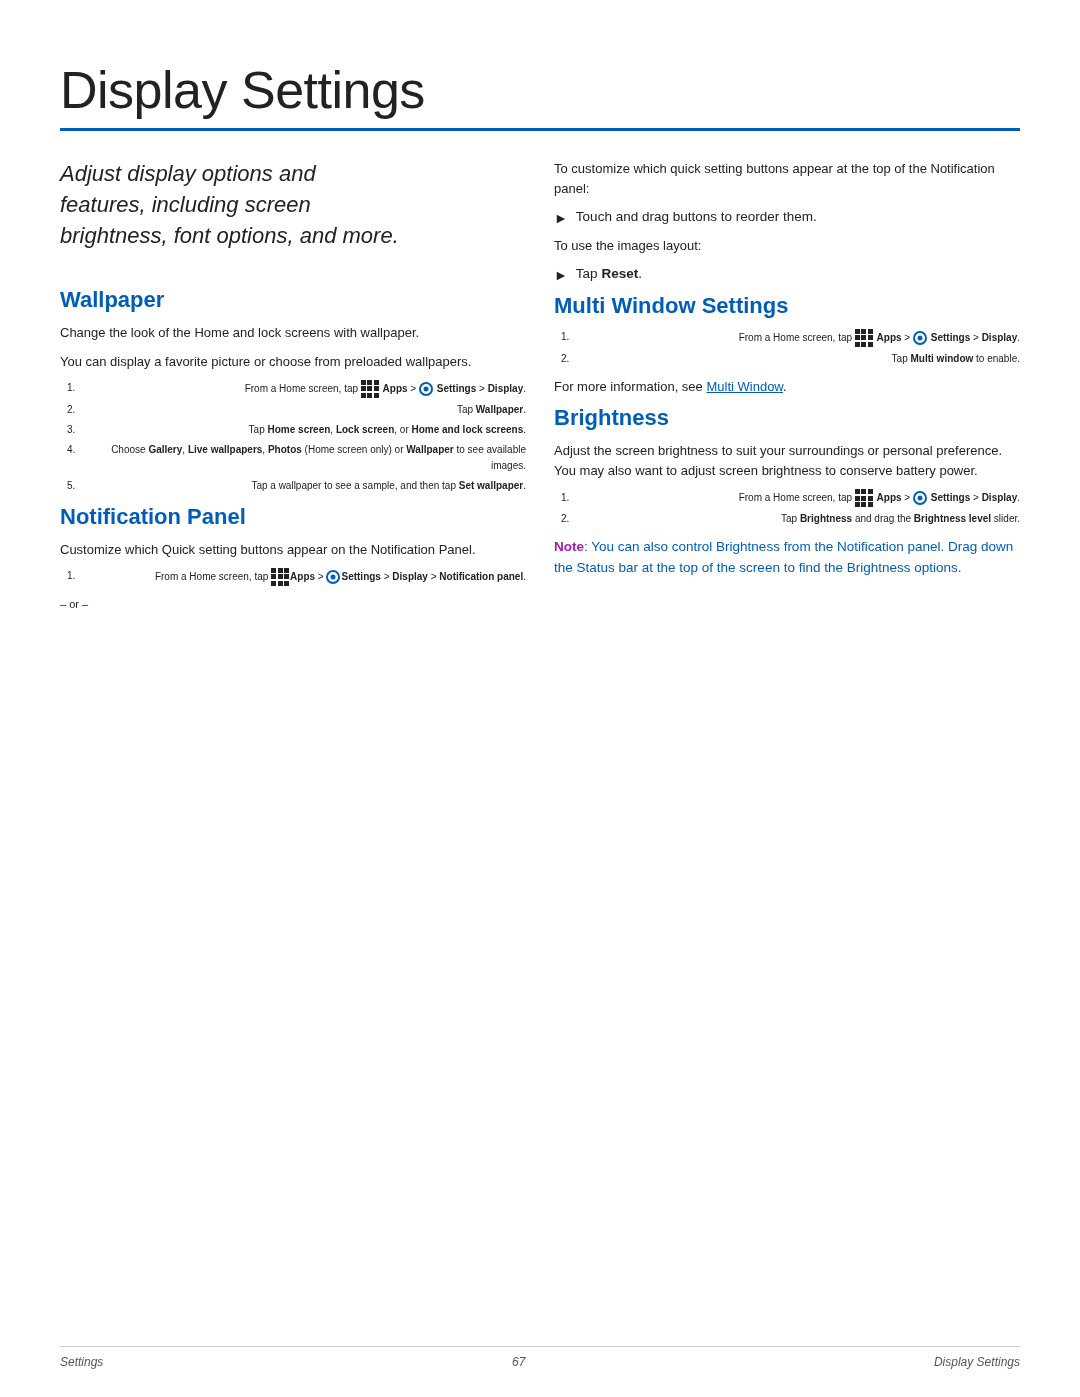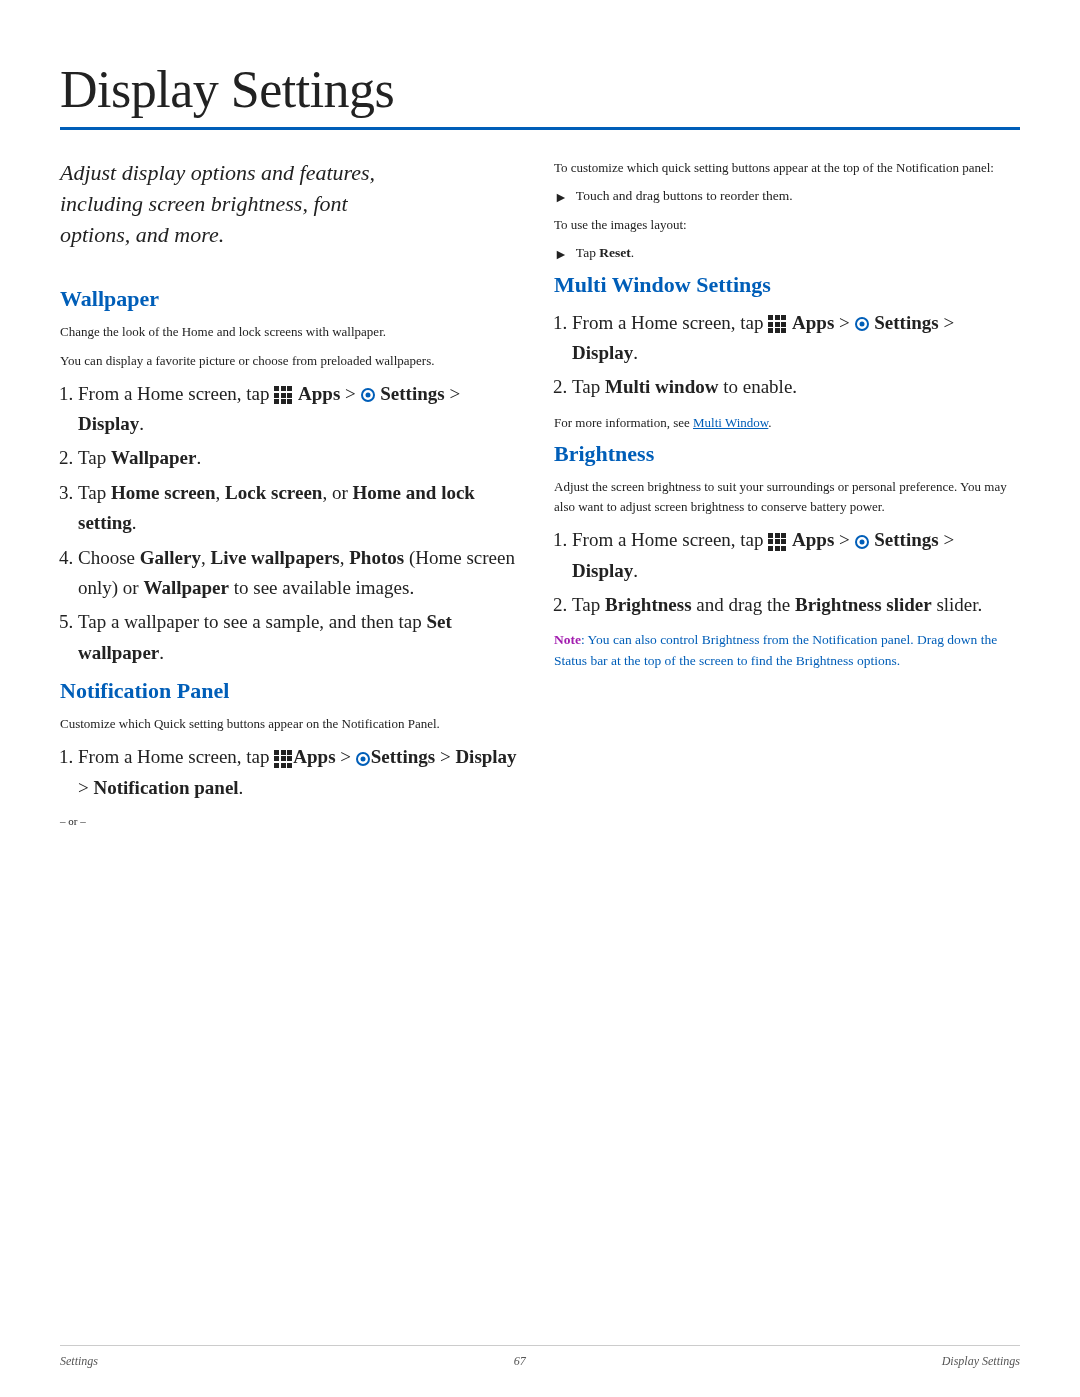--- a/index.html
+++ b/index.html
@@ -9,21 +9,20 @@
       color: #222;
       background: #fff;
       width: 1080px;
       min-height: 1397px;
       position: relative;
     }
     .page {
       padding: 60px 60px 68px 60px;
       min-height: 1397px;
       position: relative;
-      font-family: Liberation Serif, serif;
     }
     .page-title {
       font-size: 52px;
       font-weight: 300;
       color: #222;
       margin-bottom: 8px;
       letter-spacing: -0.5px;
     }
     .title-rule {
       border: none;
@@ -62,23 +61,24 @@
       font-size: 13px;
       line-height: 1.55;
       margin-bottom: 8px;
       color: #222;
     }
     ol {
       margin-left: 18px;
       margin-bottom: 10px;
     }
     ol li {
-      font-size: 19px;
+      font-size: 10px;
       line-height: 1.6;
       margin-bottom: 4px;
+      text-align: right;
     }
     .arrow-item {
       display: flex;
       align-items: flex-start;
       gap: 8px;
       margin-bottom: 6px;
       font-size: 13.5px;
       line-height: 1.55;
     }
     .arrow {
@@ -205,21 +205,21 @@
                 <span></span>
                 <span></span>
                 <span></span>
                 <span></span>
               </span>
             <b>Apps</b> &gt;
             <span class="settings-icon"></span>
             <b>Settings</b> &gt; <b>Display</b>.
           </li>
           <li>Tap <b>Wallpaper</b>.</li>
-          <li>Tap <b>Home screen</b>, <b>Lock screen</b>, or <b>Home and lock setting</b>.</li>
+          <li>Tap <b>Home screen</b>, <b>Lock screen</b>, or <b>Home and lock screens</b>.</li>
           <li>Choose <b>Gallery</b>, <b>Live wallpapers</b>, <b>Photos</b> (Home screen only) or <b>Wallpaper</b> to see available images.</li>
           <li>Tap a wallpaper to see a sample, and then tap <b>Set wallpaper</b>.</li>
         </ol>
       </div>
 
       <div>
         <div class="section-title">Notification Panel</div>
         <p>Customize which Quick setting buttons appear on the Notification Panel.</p>
         <ol>
           <li>From a Home screen, tap
@@ -294,21 +294,21 @@
                 <span></span>
                 <span></span>
                 <span></span>
                 <span></span>
                 <span></span>
               </span>
             <b>Apps</b> &gt;
             <span class="settings-icon"></span>
             <b>Settings</b> &gt; <b>Display</b>.
           </li>
-          <li>Tap <b>Brightness</b> and drag the <b>Brightness slider</b> slider.</li>
+          <li>Tap <b>Brightness</b> and drag the <b>Brightness level</b> slider.</li>
         </ol>
         <p class="note-text"><strong>Note</strong>: You can also control Brightness from the Notification panel. Drag down the Status bar at the top of the screen to find the Brightness options.</p>
       </div>
 
     </div>
   </div>
 
   <div class="footer">
     <span>Settings</span>
     <span>67</span>

